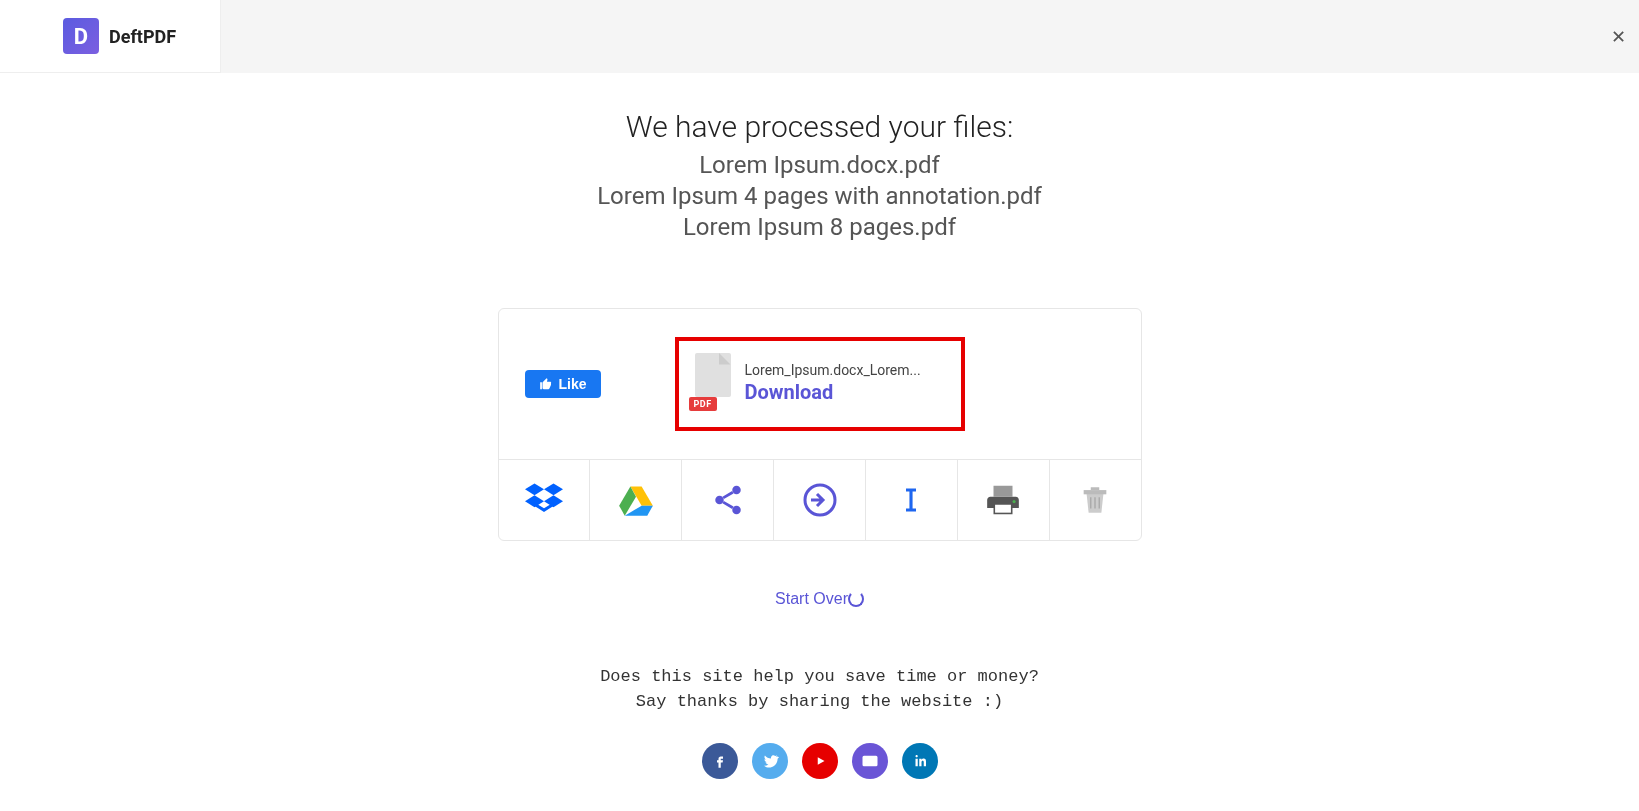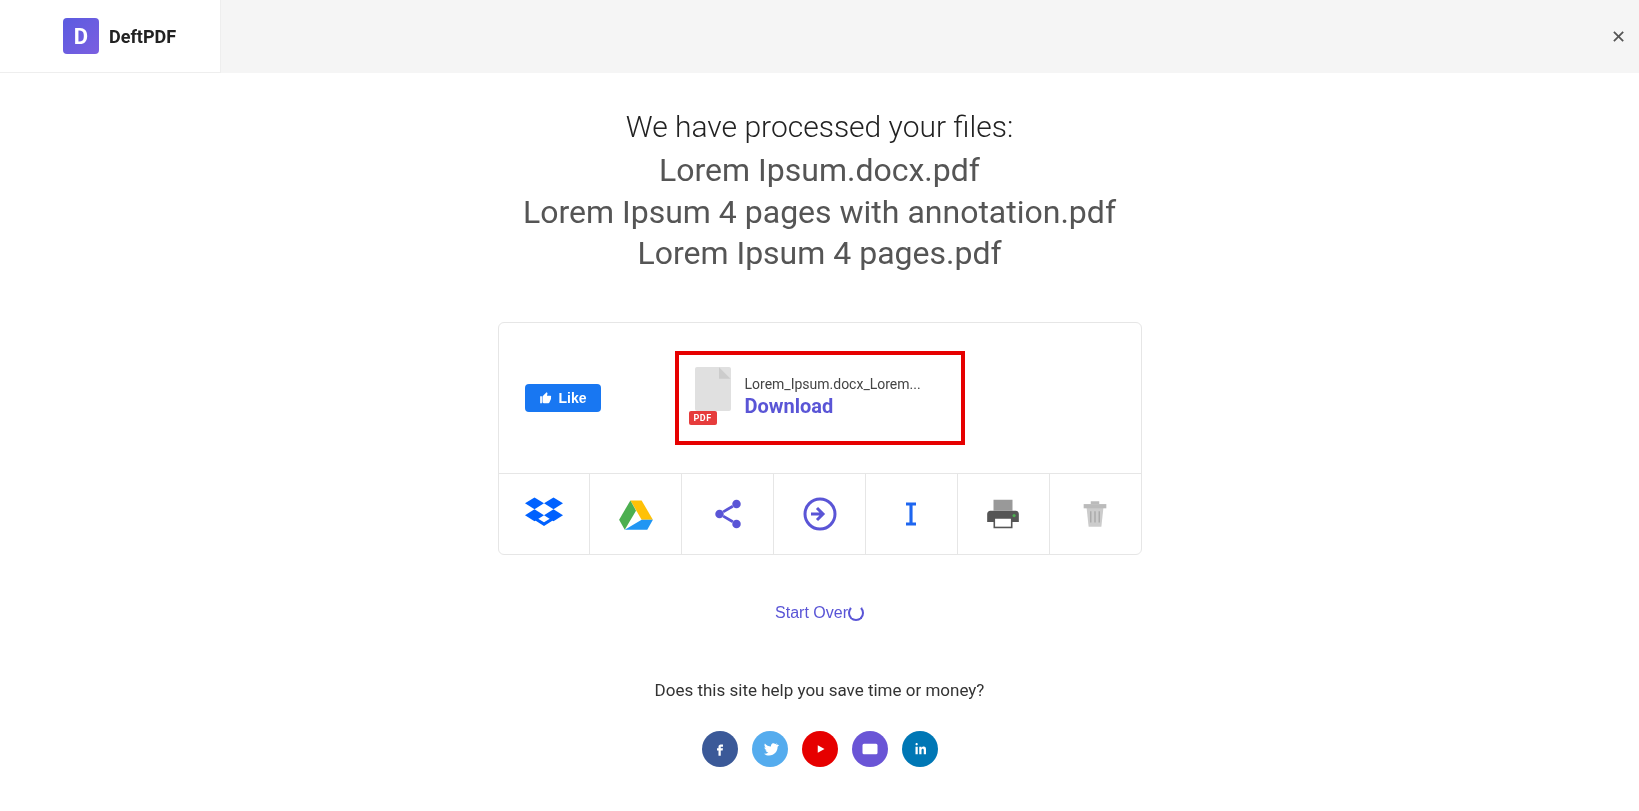--- a/index.html
+++ b/index.html
@@ -8,21 +8,21 @@
 .topbar { display: flex; align-items: stretch; height: 73px; }
 .logo-box { width: 221px; display: flex; align-items: center; padding-left: 63px; background: #fff; border-right: 1px solid #eee; border-bottom: 1px solid #eee; }
 .logo-icon { width: 36px; height: 36px; background: linear-gradient(135deg, #5b5be0 0%, #7b5fe0 100%); border-radius: 4px; display: flex; align-items: center; justify-content: center; color: #fff; font-weight: 700; font-size: 22px; }
 .logo-text { margin-left: 10px; font-weight: 700; font-size: 18px; color: #222; }
 .title-bar { flex: 1; background: #f5f5f5; display: flex; align-items: center; padding-left: 28px; position: relative; }
 .title-bar-text { font-size: 23px; color: #888; font-weight: 400; }
 .close-btn { position: absolute; right: 13px; top: 50%; transform: translateY(-50%); font-size: 18px; color: #555; cursor: pointer; background: none; border: none; line-height: 1; }
 
 .main { text-align: center; padding-top: 36px; }
 .processed-heading { font-size: 30px; font-weight: 300; color: #222; margin-bottom: 6px; }
-.file-list { font-size: 32px; font-weight: 400; color: #555; line-height: 1.3; margin-bottom: 47px; }
+.file-list { font-size: 24px; font-weight: 400; color: #555; line-height: 1.3; margin-bottom: 64px; }
 .file-list div { font-weight: 400; }
 
 .card { width: 644px; margin: 0 auto; border: 1px solid #e6e6e6; border-radius: 6px; background: #fff; }
 .card-top { display: flex; align-items: center; padding: 28px 26px; }
 .like-wrap { width: 150px; display: flex; align-items: center; }
 .like-btn { background: #1877f2; color: #fff; border: none; border-radius: 4px; padding: 6px 14px; font-size: 14px; font-weight: 600; display: inline-flex; align-items: center; gap: 6px; cursor: pointer; }
 .thumb-svg { width: 14px; height: 14px; fill: #fff; }
 
 .download-box { border: 4px solid #e60000; padding: 12px 16px 14px 16px; display: flex; align-items: center; gap: 14px; width: 290px; text-align: left; cursor: pointer; }
 .pdf-file-icon { position: relative; width: 36px; height: 60px; }
@@ -35,21 +35,21 @@
 
 .action-row { display: flex; border-top: 1px solid #e6e6e6; }
 .action-cell { flex: 1; height: 80px; display: flex; align-items: center; justify-content: center; border-right: 1px solid #e6e6e6; cursor: pointer; }
 .action-cell:last-child { border-right: none; }
 .act-ico { width: 38px; height: 38px; display: flex; align-items: center; justify-content: center; }
 
 .start-over-row { margin-top: 48px; text-align: center; }
 .start-over { color: #5a55d6; font-size: 16px; background: none; border: none; cursor: pointer; display: inline-flex; align-items: center; gap: 0; }
 .spinner { width: 16px; height: 16px; border: 2px solid #5a55d6; border-top-color: transparent; border-radius: 50%; display: inline-block; }
 
-.thanks-block { margin-top: 56px; text-align: center; font-size: 17px; color: #333; line-height: 1.5; }
+.thanks-block { margin-top: 56px; text-align: center; font-size: 17px; color: #333; line-height: 1.5; font-family: Liberation Mono, monospace; }
 
 .social-row { margin-top: 28px; display: flex; justify-content: center; gap: 14px; }
 .social { width: 36px; height: 36px; border-radius: 50%; display: flex; align-items: center; justify-content: center; cursor: pointer; color: #fff; font-weight: 700; }
 .fb { background: #3b5998; }
 .tw { background: #55acee; }
 .yt { background: #e60000; }
 .mail { background: #6a55d6; }
 .li { background: #0077b5; }
 .social svg { width: 18px; height: 18px; fill: #fff; }
 </style>
@@ -66,21 +66,21 @@
       <span>✕</span>
     </button>
   </div>
 </div>
 
 <div class="main">
   <div class="processed-heading">We have processed your files:</div>
   <div class="file-list">
     <div>Lorem Ipsum.docx.pdf</div>
     <div>Lorem Ipsum 4 pages with annotation.pdf</div>
-    <div>Lorem Ipsum 4 pages.pdf</div>
+    <div>Lorem Ipsum 8 pages.pdf</div>
   </div>
 
   <div class="card">
     <div class="card-top">
       <div class="like-wrap">
         <button class="like-btn">
           <svg class="thumb-svg" viewBox="0 0 24 24">
               <path d="M2 21h3V9H2v12zm19-11c0-1.1-.9-2-2-2h-5.3l.8-3.8v-.3c0-.4-.2-.8-.4-1.1L13 2 6.6 8.4C6.2 8.8 6 9.3 6 9.8V19c0 1.1.9 2 2 2h8c.8 0 1.5-.5 1.8-1.2l2.7-6.3c.1-.2.1-.5.1-.7V10z"></path>
             </svg>
           <span>Like</span>
@@ -173,20 +173,21 @@
 
   <div class="start-over-row">
     <button class="start-over">
       <span>Start Over</span>
       <span class="spinner"></span>
     </button>
   </div>
 
   <div class="thanks-block">
     <div>Does this site help you save time or money?</div>
+    <div>Say thanks by sharing the website :)</div>
   </div>
 
   <div class="social-row">
     <div class="social fb">
       <svg viewBox="0 0 24 24">
           <path d="M13 9h3V6h-3c-1.7 0-3 1.3-3 3v2H8v3h2v7h3v-7h2.5l.5-3H13V9z"></path>
         </svg>
     </div>
     <div class="social tw">
       <svg viewBox="0 0 24 24">

